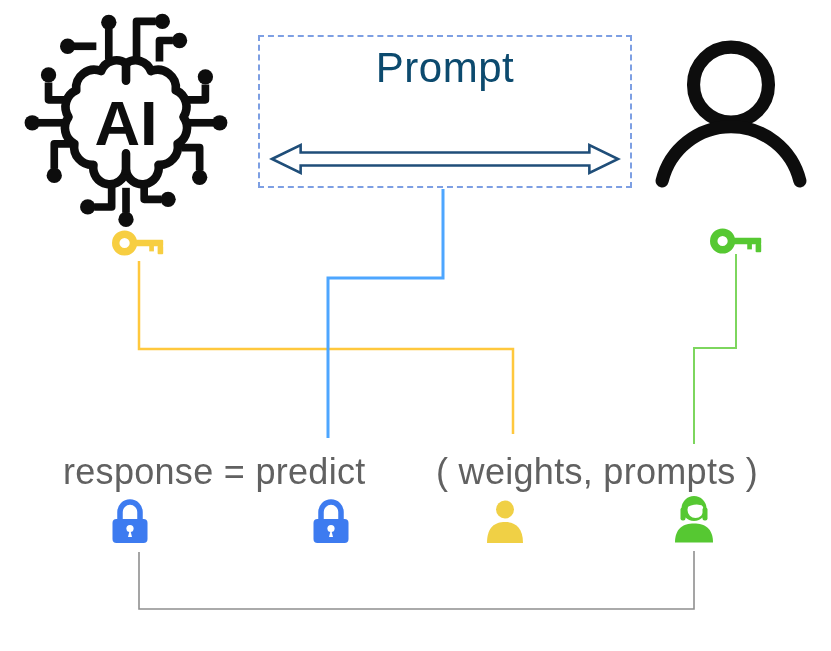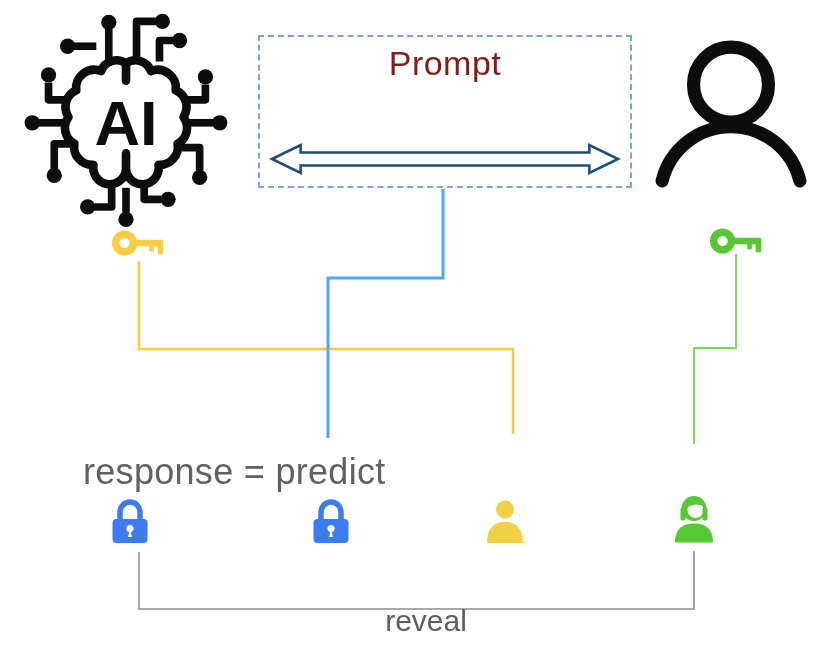--- a/index.html
+++ b/index.html
@@ -9,25 +9,25 @@
   }
   .abs{position:absolute;}
   
   #exchange-box{
     left:258px;top:35px;width:374px;height:153px;
     border:2px dashed #7d9fe3;box-sizing:border-box;
     display:flex;flex-direction:column;align-items:center;justify-content:space-between;
     padding:8px 0 10px 0;
   }
   .box-label{
-    font-size:34px;color:#7f1d1d;line-height:1.1;letter-spacing:.5px;
+    font-size:42px;color:#0c4a6e;line-height:1.1;letter-spacing:.5px;
   }
   
   .formula-text{
-    font-size:36px;color:#616161;line-height:1;white-space:pre;letter-spacing:.3px;margin-left:20px;
+    font-size:36px;color:#616161;line-height:1;white-space:pre;letter-spacing:.3px;
   }
   #formula-lhs{left:63px;top:454px;}
   #formula-args{left:436px;top:454px;}
   
   #reveal-label{
     left:366px;top:606px;width:120px;text-align:center;
     font-size:30px;color:#5f5f5f;line-height:1;
   }
   
   #connector-overlay{left:0;top:0;width:831px;height:651px;pointer-events:none;}
@@ -113,20 +113,21 @@
   </svg>
 
   <svg class="abs" style="left:710px;top:224px;" width="54" height="34" viewBox="0 0 58 36">
     <circle cx="13.5" cy="18" r="9.5" fill="none" stroke="#56c832" stroke-width="8"></circle>
     <rect x="21" y="14.5" width="34" height="7" rx="1" fill="#56c832"></rect>
     <rect x="40" y="21" width="5" height="6" fill="#56c832"></rect>
     <rect x="49" y="21" width="6" height="9" rx="1" fill="#56c832"></rect>
   </svg>
 
   <div id="formula-lhs" class="abs formula-text">response = predict</div>
+  <div id="formula-args" class="abs formula-text">( weights, prompts )</div>
 
   <svg class="abs" style="left:107px;top:496px;" width="46" height="50" viewBox="0 0 46 48">
     <path d="M13,24 V15 a10,10 0 0 1 20,0 V24" fill="none" stroke="#3d7bf0" stroke-width="5.5"></path>
     <rect x="5.5" y="22" width="35" height="24" rx="4" fill="#3d7bf0"></rect>
     <circle cx="23" cy="31.5" r="3.6" fill="#ffffff"></circle>
     <path d="M21,40 L23,32 L25,40 Z" fill="#ffffff"></path>
   </svg>
 
   <svg class="abs" style="left:308px;top:496px;" width="46" height="50" viewBox="0 0 46 48">
     <path d="M13,24 V15 a10,10 0 0 1 20,0 V24" fill="none" stroke="#3d7bf0" stroke-width="5.5"></path>
@@ -142,15 +143,14 @@
 
   <svg class="abs" style="left:671px;top:494px;" width="46" height="50" viewBox="0 0 46 49">
     <circle cx="23" cy="14" r="12.5" fill="#56c832"></circle>
     <circle cx="24.5" cy="15.5" r="8" fill="#ffffff"></circle>
     <path d="M11,15 Q12,4 26,4 Q34,6 35,13 Q28,8 20,11 Q14,13 11,15 Z" fill="#56c832"></path>
     <rect x="9.5" y="13" width="5" height="13" rx="2" fill="#56c832"></rect>
     <rect x="31.5" y="13" width="5" height="13" rx="2" fill="#56c832"></rect>
     <path d="M4,48 C4,34 12,29 23,29 C34,29 42,34 42,48 Z" fill="#56c832"></path>
   </svg>
 
-  <div id="reveal-label" class="abs">reveal</div>
 
 </div>
 
 </body></html>

